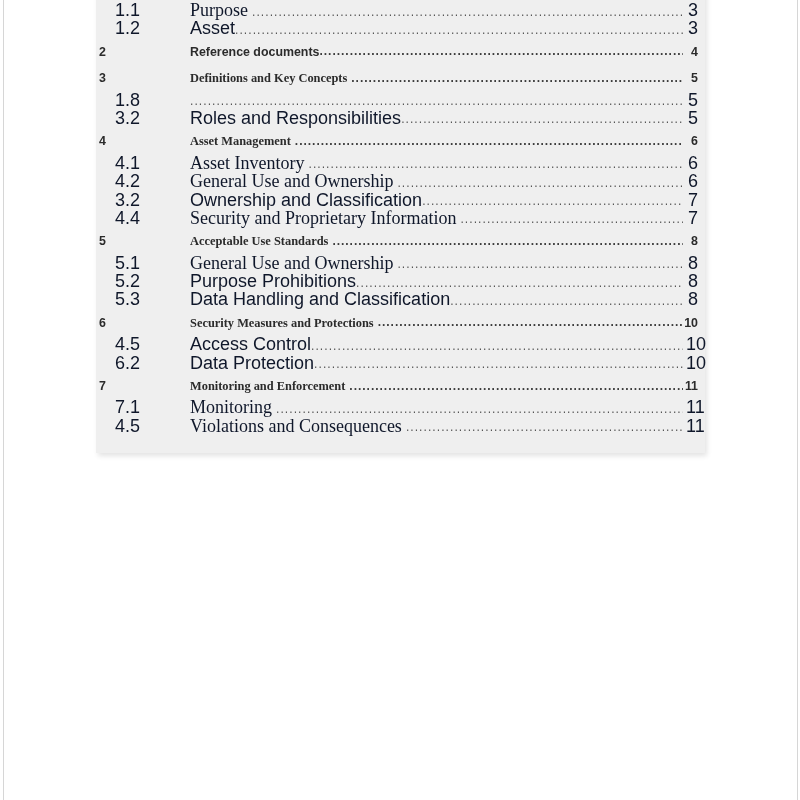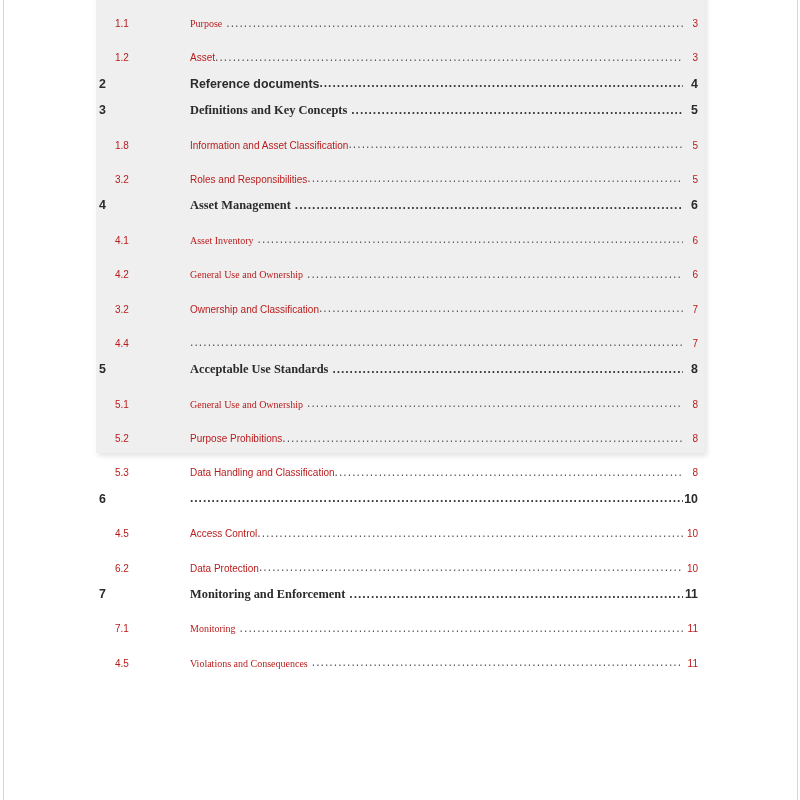--- a/index.html
+++ b/index.html
@@ -51,24 +51,23 @@
     top: 40px;               
     width: 609px;
   }
 
   
   .toc-entry {
     position: relative;
     display: flex;
     align-items: baseline;
     height: 18.4px;
-    color: #b91c1c;
-    font-size: 10px;
+    color: #0f172a;
+    font-size: 18px;
     white-space: nowrap;
-    margin-top: 16px;
   }
   .toc-entry.level-1 {
     font-weight: bold;
     color: #2b2b2b;
     font-size: 12.4px;
   }
 
   
   .toc-entry.level-1.spaced { margin-top: 8px; }
 
@@ -147,21 +146,20 @@
           <span class="entry-page">4</span>
         </div>
         <div class="toc-entry level-1 gap-before-dots spaced">
           <span class="entry-number">3</span>
           <span class="entry-title">Definitions and Key Concepts</span>
           <span class="leader"></span>
           <span class="entry-page">5</span>
         </div>
         <div class="toc-entry level-2">
           <span class="entry-number">1.8</span>
-          <span class="entry-title">Information and Asset Classification</span>
           <span class="leader"></span>
           <span class="entry-page">5</span>
         </div>
         <div class="toc-entry level-2">
           <span class="entry-number">3.2</span>
           <span class="entry-title">Roles and Responsibilities</span>
           <span class="leader"></span>
           <span class="entry-page">5</span>
         </div>
         <div class="toc-entry level-1 gap-before-dots spaced">
@@ -183,20 +181,21 @@
           <span class="entry-page">6</span>
         </div>
         <div class="toc-entry level-2">
           <span class="entry-number">3.2</span>
           <span class="entry-title">Ownership and Classification</span>
           <span class="leader"></span>
           <span class="entry-page">7</span>
         </div>
         <div class="toc-entry level-2 gap-before-dots">
           <span class="entry-number">4.4</span>
+          <span class="entry-title">Security and Proprietary Information</span>
           <span class="leader"></span>
           <span class="entry-page">7</span>
         </div>
         <div class="toc-entry level-1 gap-before-dots spaced">
           <span class="entry-number">5</span>
           <span class="entry-title">Acceptable Use Standards</span>
           <span class="leader"></span>
           <span class="entry-page">8</span>
         </div>
         <div class="toc-entry level-2 gap-before-dots">
@@ -212,20 +211,21 @@
           <span class="entry-page">8</span>
         </div>
         <div class="toc-entry level-2">
           <span class="entry-number">5.3</span>
           <span class="entry-title">Data Handling and Classification</span>
           <span class="leader"></span>
           <span class="entry-page">8</span>
         </div>
         <div class="toc-entry level-1 gap-before-dots spaced">
           <span class="entry-number">6</span>
+          <span class="entry-title">Security Measures and Protections</span>
           <span class="leader"></span>
           <span class="entry-page">10</span>
         </div>
         <div class="toc-entry level-2">
           <span class="entry-number">4.5</span>
           <span class="entry-title">Access Control</span>
           <span class="leader"></span>
           <span class="entry-page">10</span>
         </div>
         <div class="toc-entry level-2">

